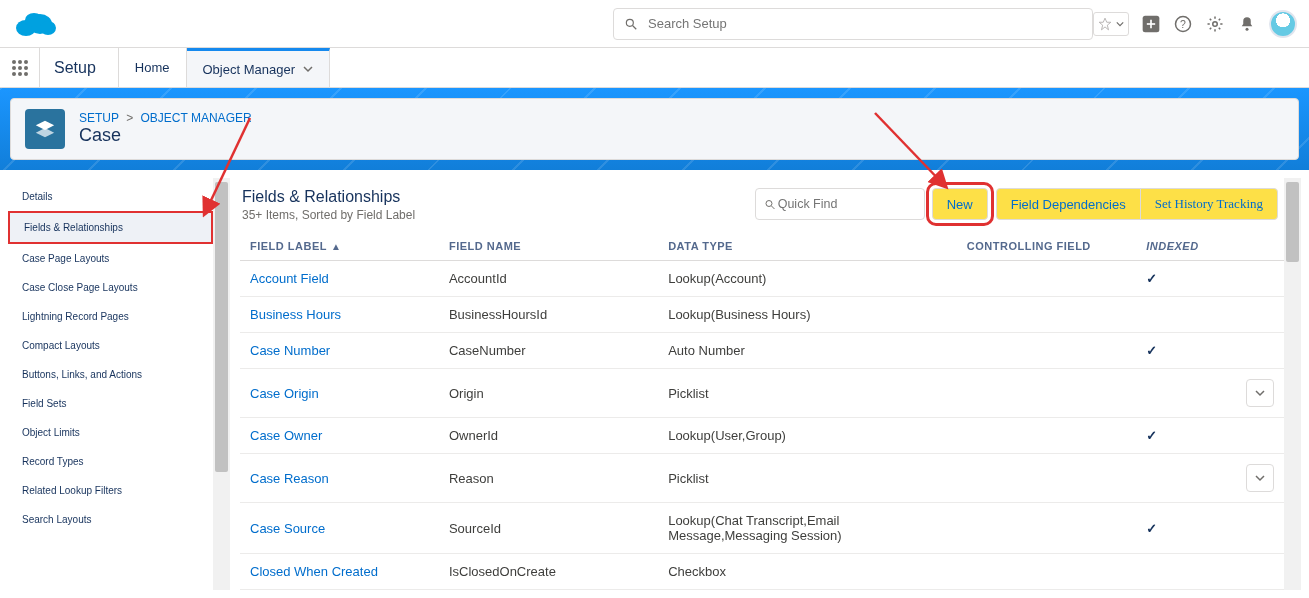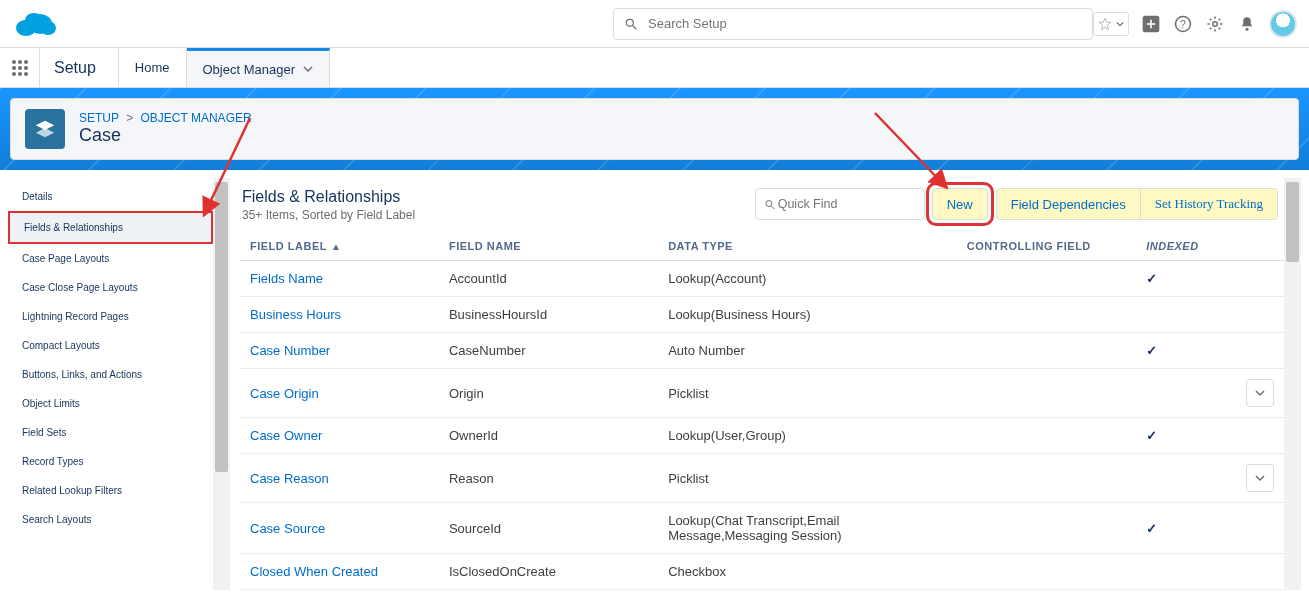--- a/index.html
+++ b/index.html
@@ -177,21 +177,21 @@
     border-radius: 4px;
     display: flex; align-items: center; padding: 0 8px; 
     margin-right: 8px;
     color: #706e6b;
   }
   .quickfind input { border:none; outline:none; width:100%; font-size:12.5px; }
   .btn {
     height: 32px;
     padding: 9px 14px;
     border: 1px solid var(--sf-border);
-    background: #fef9c3;
+    background: #fde047;
     color: var(--sf-link);
     font-size: 13px;
     display: flex; align-items: center;
     cursor: pointer;
     margin-left: -1px;
   }
   .btn:first-of-type { border-radius: 4px 0 0 4px; }
   .btn:last-of-type  { border-radius: 0 4px 4px 0; font-family: Liberation Serif, serif; }
   .btn.standalone { border-radius: 4px; }
   .highlight-red { outline: 3px solid #e03131; outline-offset: 3px; }
@@ -342,22 +342,22 @@
 <div class="body-cols">
 
   <div class="sidebar" id="sidebar">
       <div class="side-item">Details</div>
       <div class="side-item active">Fields &amp; Relationships</div>
       <div class="side-item">Case Page Layouts</div>
       <div class="side-item">Case Close Page Layouts</div>
       <div class="side-item">Lightning Record Pages</div>
       <div class="side-item">Compact Layouts</div>
       <div class="side-item">Buttons, Links, and Actions</div>
+      <div class="side-item">Field Sets</div>
       <div class="side-item">Object Limits</div>
-      <div class="side-item">Field Sets</div>
       <div class="side-item">Record Types</div>
       <div class="side-item">Related Lookup Filters</div>
       <div class="side-item">Search Layouts</div>
     </div>
 
   <div class="vscroll">
     <div class="thumb" style="top:4px; height:290px;"></div>
   </div>
 
   <div class="main">
@@ -408,21 +408,21 @@
           </th>
           <th style="width:220px;">FIELD NAME</th>
           <th style="width:300px;">DATA TYPE</th>
           <th style="width:180px;">CONTROLLING FIELD</th>
           <th style="width:100px;font-style:italic;">INDEXED</th>
           <th style="width:40px;"></th>
         </tr>
       </thead>
       <tbody id="rows">
           <tr>
-            <td class="link">Fields Name</td>
+            <td class="link">Account Field</td>
             <td>AccountId</td>
             <td>Lookup(Account)</td>
             <td></td>
             <td><span class="check">✓</span></td>
             <td></td>
           </tr>
           <tr>
             <td class="link">Business Hours</td>
             <td>BusinessHoursId</td>
             <td>Lookup(Business Hours)</td>

